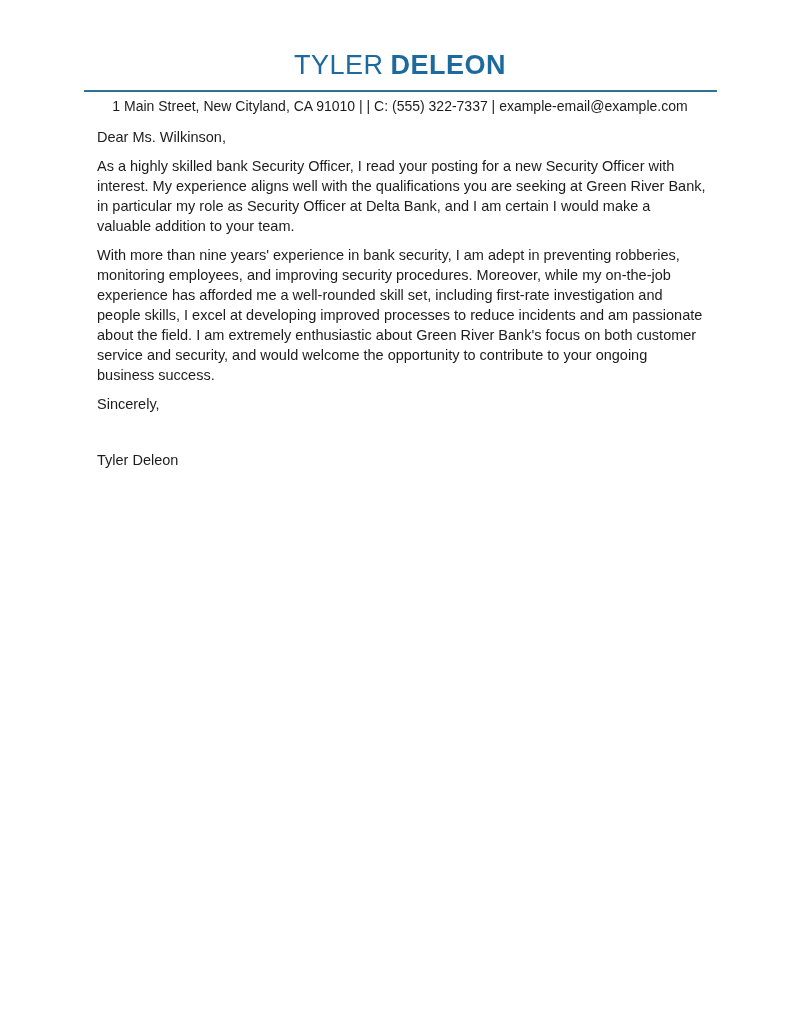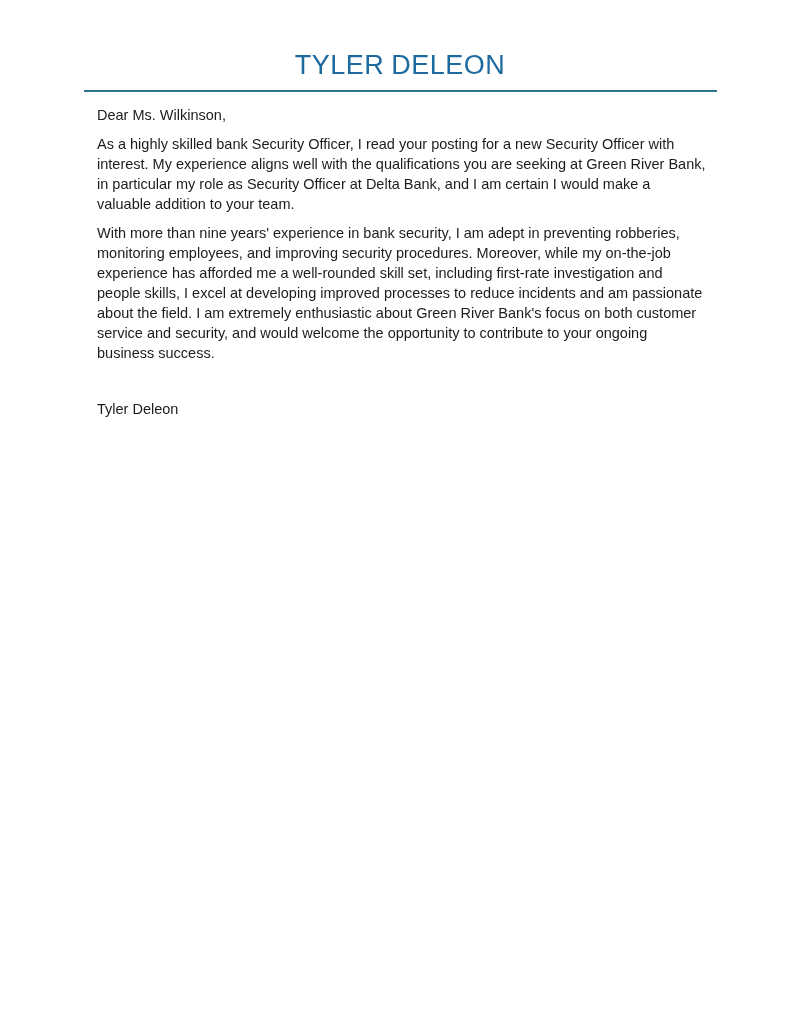--- a/index.html
+++ b/index.html
@@ -22,21 +22,21 @@
   .candidate-name {
     margin: 0;
     padding-top: 52px;
     font-size: 27px;
     line-height: 1;
     font-weight: 400;
     letter-spacing: 0.5px;
     color: #1d6a9e;
   }
   .candidate-name .last {
-    font-weight: 400;
+    font-weight: 700;
     margin-left: 7px;
     margin-top: 41px;
   }
   .rule {
     width: 633px;
     height: 0;
     margin: 11px auto 0;
     border-top: 2px solid #2f7291;
   }
   .contact {
@@ -67,22 +67,24 @@
   }
 </style>
 </head>
 <body>
 
 <div class="page">
 
   <header class="letterhead">
     <h1 class="candidate-name"><span class="first">TYLER</span><span class="last">DELEON</span></h1>
     <div class="rule"></div>
+    <div class="contact">1 Main Street, New Cityland, CA 91010 | | C: (555) 322-7337 | example-email@example.com</div>
   </header>
 
   <main class="body">
     <p class="salutation">Dear Ms. Wilkinson,</p>
     <p>As a highly skilled bank Security Officer, I read your posting for a new Security Officer with interest. My experience aligns well with the qualifications you are seeking at Green River Bank, in particular my role as Security Officer at Delta Bank, and I am certain I would make a valuable addition to your team.</p>
     <p>With more than nine years' experience in bank security, I am adept in preventing robberies, monitoring employees, and improving security procedures. Moreover, while my on-the-job experience has afforded me a well-rounded skill set, including first-rate investigation and people skills, I excel at developing improved processes to reduce incidents and am passionate about the field. I am extremely enthusiastic about Green River Bank's focus on both customer service and security, and would welcome the opportunity to contribute to your ongoing business success.</p>
+    <p>Sincerely,</p>
     <p class="signature">Tyler Deleon</p>
   </main>
 
 </div>
 
 </body></html>

